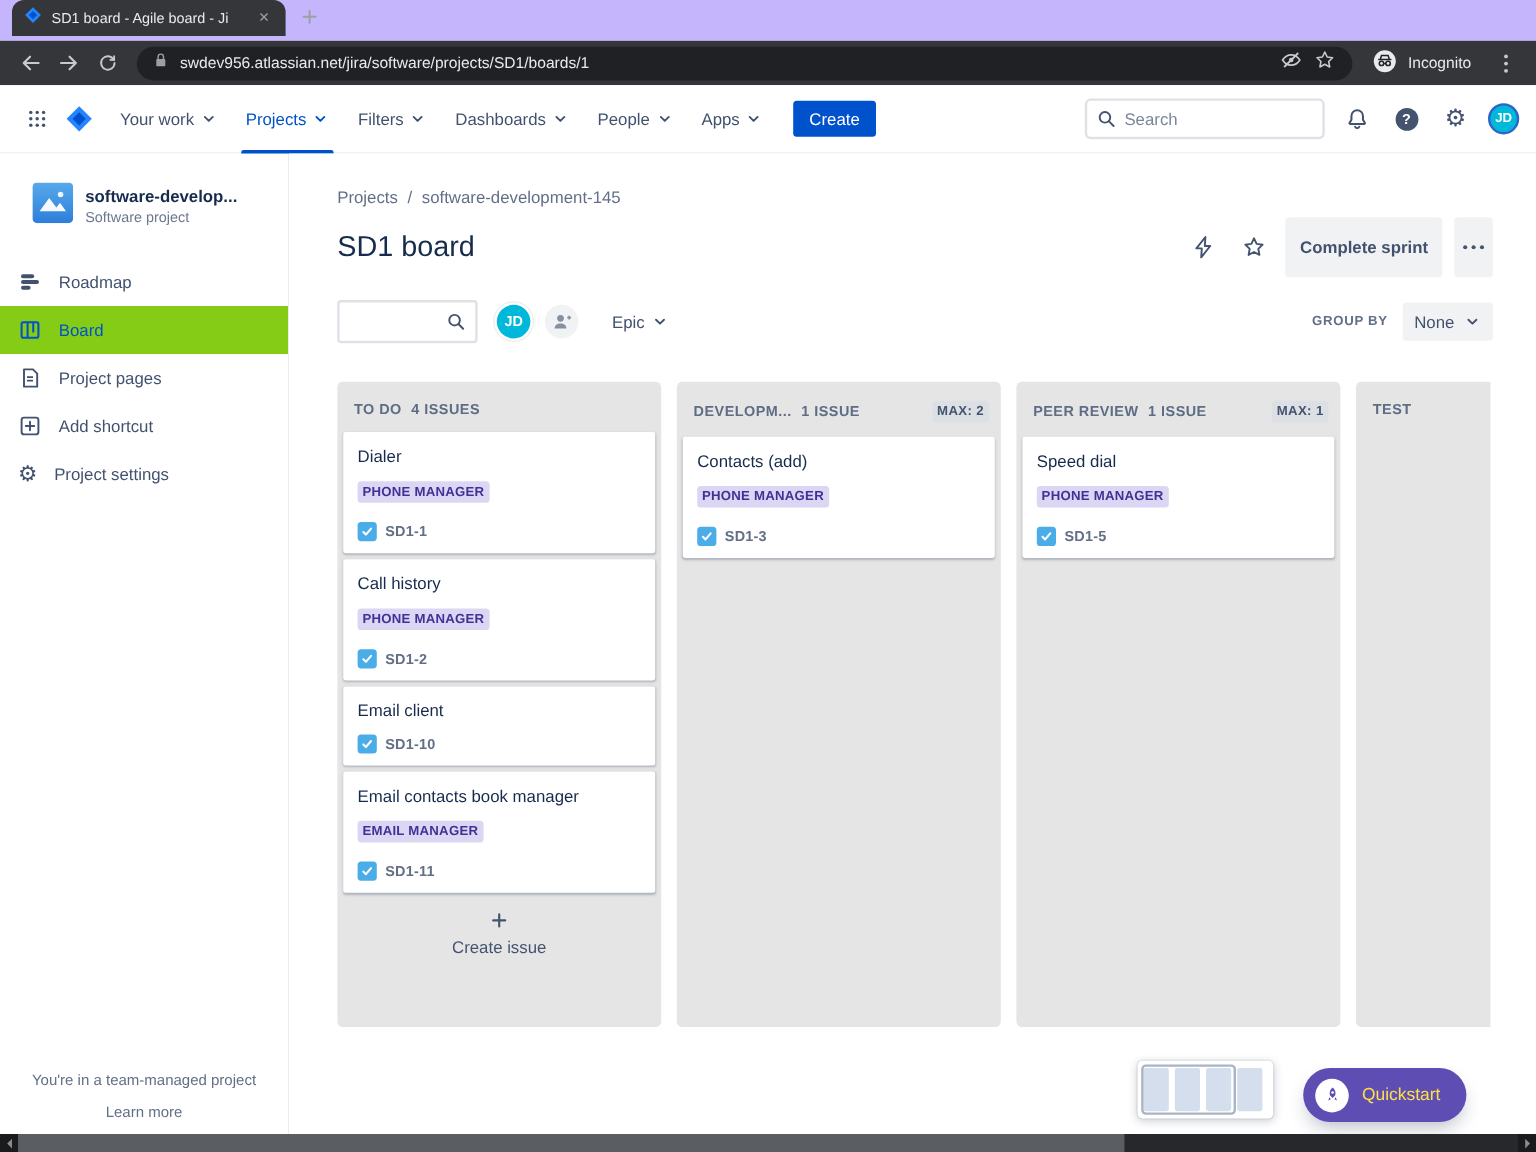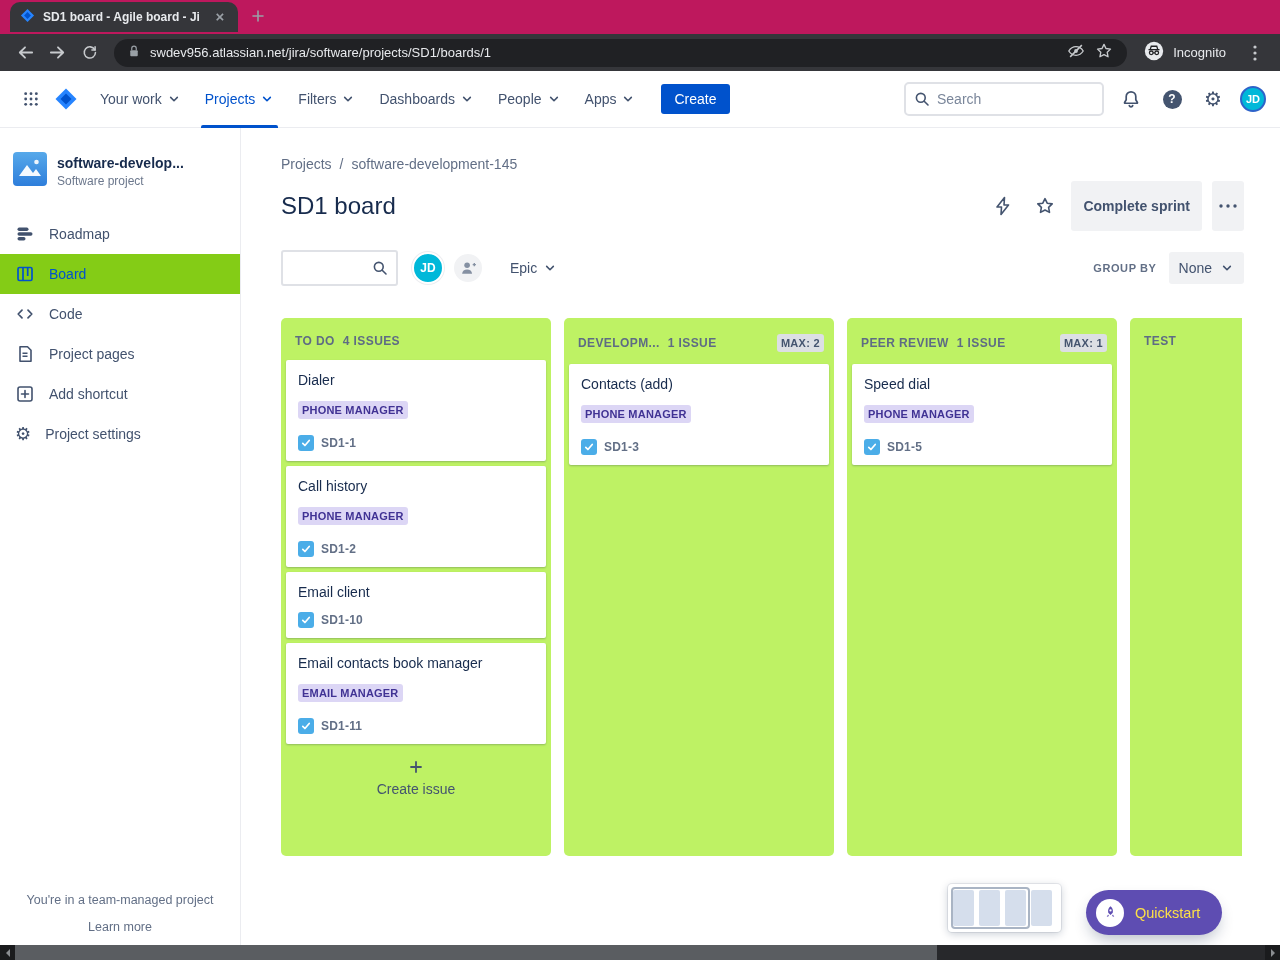--- a/index.html
+++ b/index.html
@@ -1,21 +1,21 @@
 <!DOCTYPE html>
 <html><head>
 <meta charset="utf-8">
 <style>
   * { box-sizing: border-box; margin: 0; padding: 0; }
   html,body { width:1280px; height:960px; }
   body { font-family:"Liberation Sans", sans-serif; background:#fff; overflow:hidden; position:relative; }
   button { font-family:inherit; cursor:pointer; }
 
   
-  .tabstrip { height:34px; background:#be185d; display:flex; align-items:center; padding-left:10px;font-weight:bold; }
+  .tabstrip { height:34px; background:#c4b5fd; display:flex; align-items:flex-start; padding-left:10px; }
   .tab { width:228px; height:30px; background:#35363A; border-radius:10px 10px 0 0; display:flex; align-items:center; gap:8px; padding:0 10px; }
   .tab-title { flex:1; font-size:12px; color:#E8EAED; white-space:nowrap; overflow:hidden; }
   .tab-close { color:#9AA0A6; font-size:15px; width:16px; text-align:center; line-height:16px; }
   .newtab { width:28px; height:28px; margin:0 0 3px 6px; display:grid; place-items:center; color:#9AA0A6; }
   .browser-toolbar { height:37px; background:#35363A; display:flex; align-items:center; padding:0 10px; gap:2px; }
   .nav-btn { width:30px; height:30px; display:grid; place-items:center; border-radius:50%; }
   .omnibox { flex:1; height:28px; margin:0 8px; background:#202124; border-radius:14px; display:flex; align-items:center; gap:10px; padding:0 14px; min-width:0; }
   .omnibox .url { color:#E8EAED; font-size:13px; flex:1; white-space:nowrap; overflow:hidden; }
   .incognito { display:flex; align-items:center; gap:8px; margin:0 12px 0 6px; color:#E8EAED; font-size:13px; }
 
@@ -32,21 +32,21 @@
   .header-search input { border:none; outline:none; flex:1; min-width:0; font-size:14px; font-family:inherit; color:#0c4a6e; background:transparent; }
   .header-search input::placeholder { color:#7A869A; }
   .icon-btn { width:28px; height:28px; display:grid; place-items:center; color:#42526E; background:none; border:none; }
   .help-badge { width:19px; height:19px; border-radius:50%; background:#44546F; color:#fff; font-size:12px; font-weight:700; display:grid; place-items:center; }
   .gear-glyph { font-size:20px; color:#42526E; line-height:1; }
   .avatar-sm { width:26px; height:26px; border-radius:50%; background:#00B8D9; color:#fff; font-size:11px; font-weight:700; display:grid; place-items:center; border:2px solid #2E63C9; }
 
   
   .app-body { display:flex; height:832px; }
   .sidebar { width:241px; flex:none; border-right:1px solid #EBECF0; display:flex; flex-direction:column; padding-top:24px; background:#fff; }
-  .project-header { display:flex; align-items:center; gap:10px; padding:0 13px; margin-bottom:24px; }
+  .project-header { display:flex; align-items:center; gap:10px; padding:0 27px; margin-bottom:24px; }
   .project-name { font-size:14px; font-weight:700; color:#172B4D; }
   .project-type { font-size:12px; color:#6B778C; margin-top:3px; }
   .menu-item { display:flex; align-items:center; gap:14px; height:40px; padding:0 15px; font-size:14px; font-weight:500; color:#42526E; cursor:pointer; }
   .menu-item.active { background:#84cc16; color:#0052CC; }
   .sidebar-footer { margin-top:auto; padding:0 16px 26px; text-align:center; color:#626F86; font-size:12.5px; display:flex; flex-direction:column; gap:13px; }
 
   .main { flex:1; min-width:0; padding:28px 0 0 40px; position:relative; background:#fff; }
   .breadcrumb { font-size:14px; color:#626F86; display:flex; gap:8px; align-items:center; }
   .title-row { display:flex; align-items:center; margin-top:14px; padding-right:36px; height:40px; }
   .page-title { font-size:24px; font-weight:500; color:#172B4D; }
@@ -61,21 +61,21 @@
   .avatar-lg { width:32px; height:32px; border-radius:50%; background:#00B8D9; color:#fff; font-weight:700; font-size:12px; display:grid; place-items:center; border:2px solid #fff; box-shadow:0 0 0 1px rgba(9,30,66,.08); margin-left:14px; }
   .avatar-add { width:32px; height:32px; border-radius:50%; background:#F1F2F4; display:grid; place-items:center; color:#8590A2; margin-left:8px; border:2px solid #fff; }
   .epic-dd { display:flex; align-items:center; gap:6px; margin-left:26px; font-size:14px; font-weight:500; color:#42526E; background:none; border:none; }
   .group-by { margin-left:auto; display:flex; align-items:center; gap:12px; }
   .group-by-label { font-size:11px; font-weight:700; color:#626F86; letter-spacing:.6px; }
   .dd-btn { height:32px; background:#F1F2F4; border:none; border-radius:3px; display:flex; align-items:center; gap:8px; padding:0 10px; color:#42526E; font-size:14px; font-weight:500; }
 
   
   .board-wrap { margin-top:32px; margin-right:38px; overflow:hidden; height:538px; }
   .board { display:flex; gap:13px; height:100%; }
-  .column { flex:none; width:270px; background:#bef264; border-radius:5px; display:flex; flex-direction:column; }
+  .column { flex:none; width:270px; background:#e5e5e5; border-radius:5px; display:flex; flex-direction:column; }
   .col-header { display:flex; align-items:center; gap:8px; padding:16px 10px 12px 14px; font-size:12px; font-weight:600; color:#5E6C84; letter-spacing:.4px; }
   .max-badge { margin-left:auto; background:#DCDFE4; color:#44546F; font-size:11px; font-weight:700; padding:3px 4px; border-radius:3px; letter-spacing:.3px; }
   .max-badge:empty { display:none; }
   .cards { display:flex; flex-direction:column; gap:5px; padding:0 5px; }
   .card { background:#fff; border-radius:2px; box-shadow:0 1px 2px rgba(9,30,66,.25); padding:10px 12px; cursor:pointer; }
   .card-title { font-size:14px; color:#172B4D; line-height:20px; margin-bottom:10px; }
   .epic-badge { display:inline-block; background:#DCD6F5; color:#403294; font-size:11px; font-weight:700; line-height:14px; padding:2px 4px; border-radius:3px; margin-bottom:16px; letter-spacing:.2px; }
   .card-footer { display:flex; align-items:center; gap:7px; }
   .task-icon { width:16px; height:16px; border-radius:3px; background:#4BADE8; display:grid; place-items:center; flex:none; }
   .card-key { font-size:12px; font-weight:600; color:#626F86; letter-spacing:.2px; }
@@ -292,26 +292,20 @@
           <rect x="2.5" y="13.1" width="8" height="3.4" rx="1.7"></rect>
         </svg>
       <span>Roadmap</span>
     </div>
     <div class="menu-item active">
       <svg width="20" height="20" viewBox="0 0 20 20">
           <rect x="3" y="3.5" width="14" height="13" rx="1.5" fill="none" stroke="currentColor" stroke-width="1.7"></rect>
           <path d="M8 3.5v13M12.7 3.5V12" stroke="currentColor" stroke-width="1.7"></path>
         </svg>
       <span>Board</span>
-    </div>
-    <div class="menu-item">
-      <svg width="20" height="20" viewBox="0 0 20 20">
-          <path d="M7 6.2 3.2 10 7 13.8M13 6.2 16.8 10 13 13.8" fill="none" stroke="currentColor" stroke-width="1.7" stroke-linecap="round" stroke-linejoin="round"></path>
-        </svg>
-      <span>Code</span>
     </div>
     <div class="menu-item">
       <svg width="20" height="20" viewBox="0 0 20 20">
           <path d="M5 2.8h7.5L16 6.3v10.9H5z" fill="none" stroke="currentColor" stroke-width="1.6" stroke-linejoin="round"></path>
           <path d="M7.5 9.2h5M7.5 12.2h5" stroke="currentColor" stroke-width="1.4"></path>
         </svg>
       <span>Project pages</span>
     </div>
     <div class="menu-item">
       <svg width="20" height="20" viewBox="0 0 20 20">

